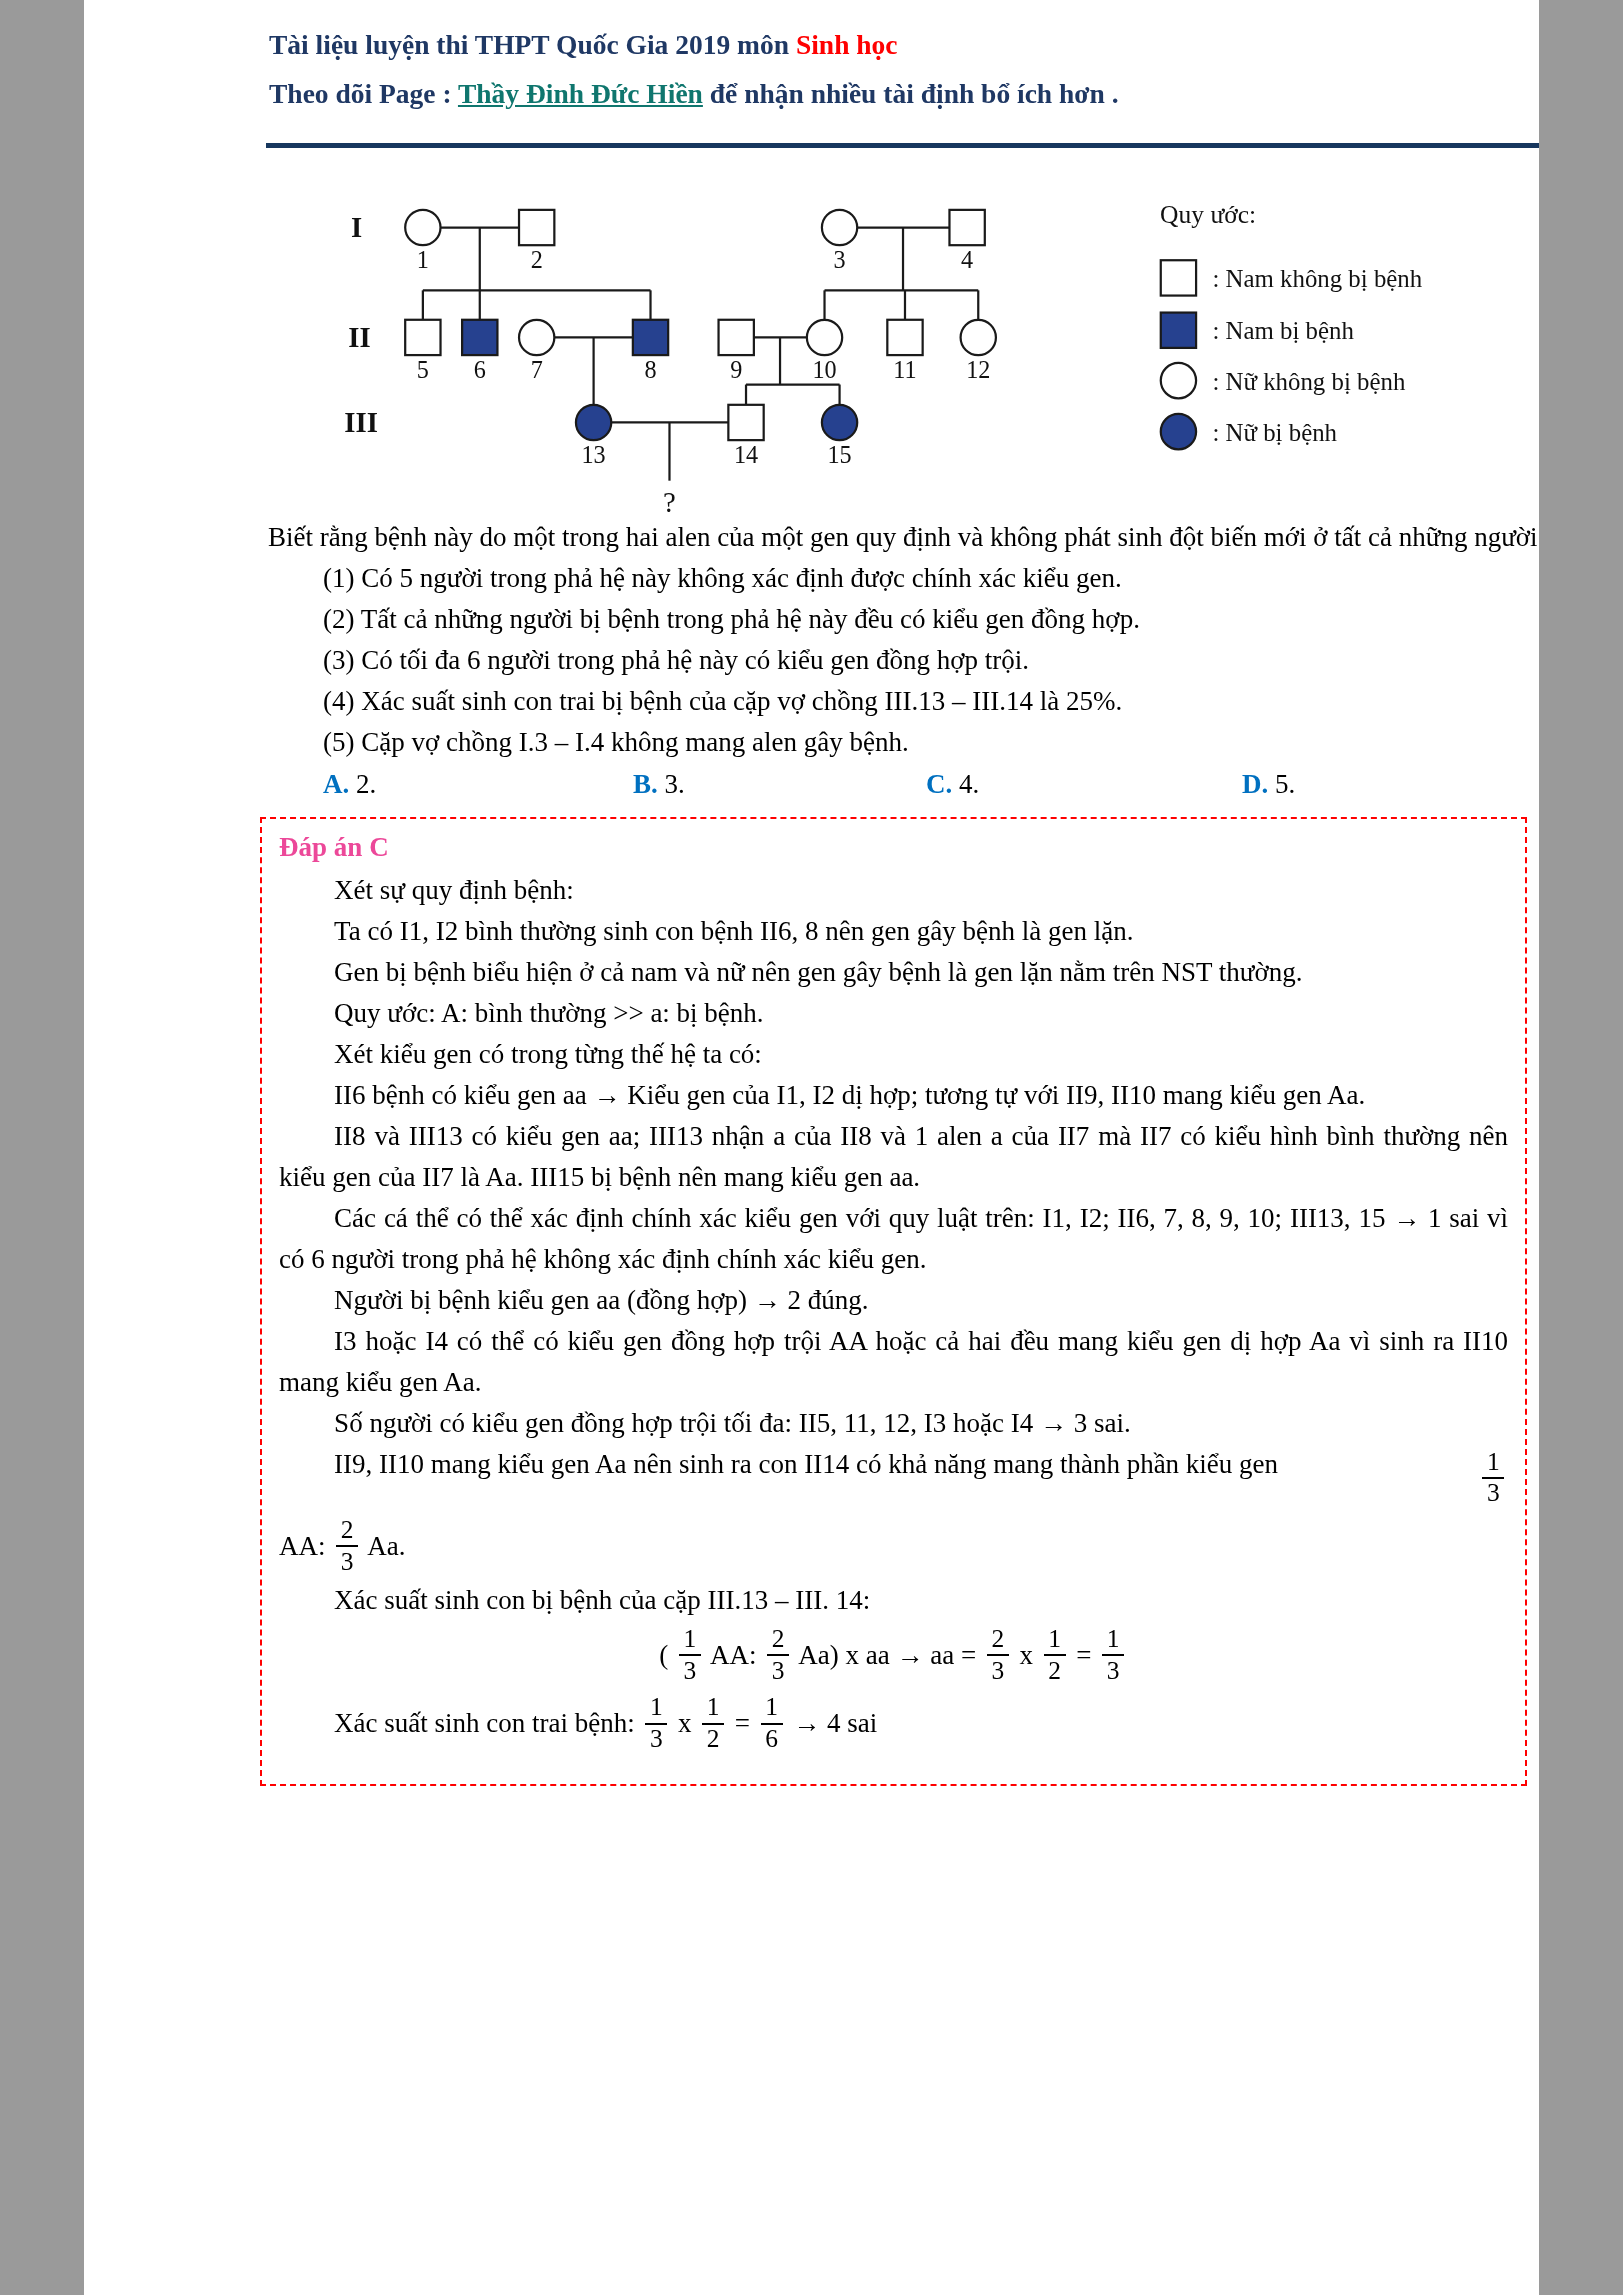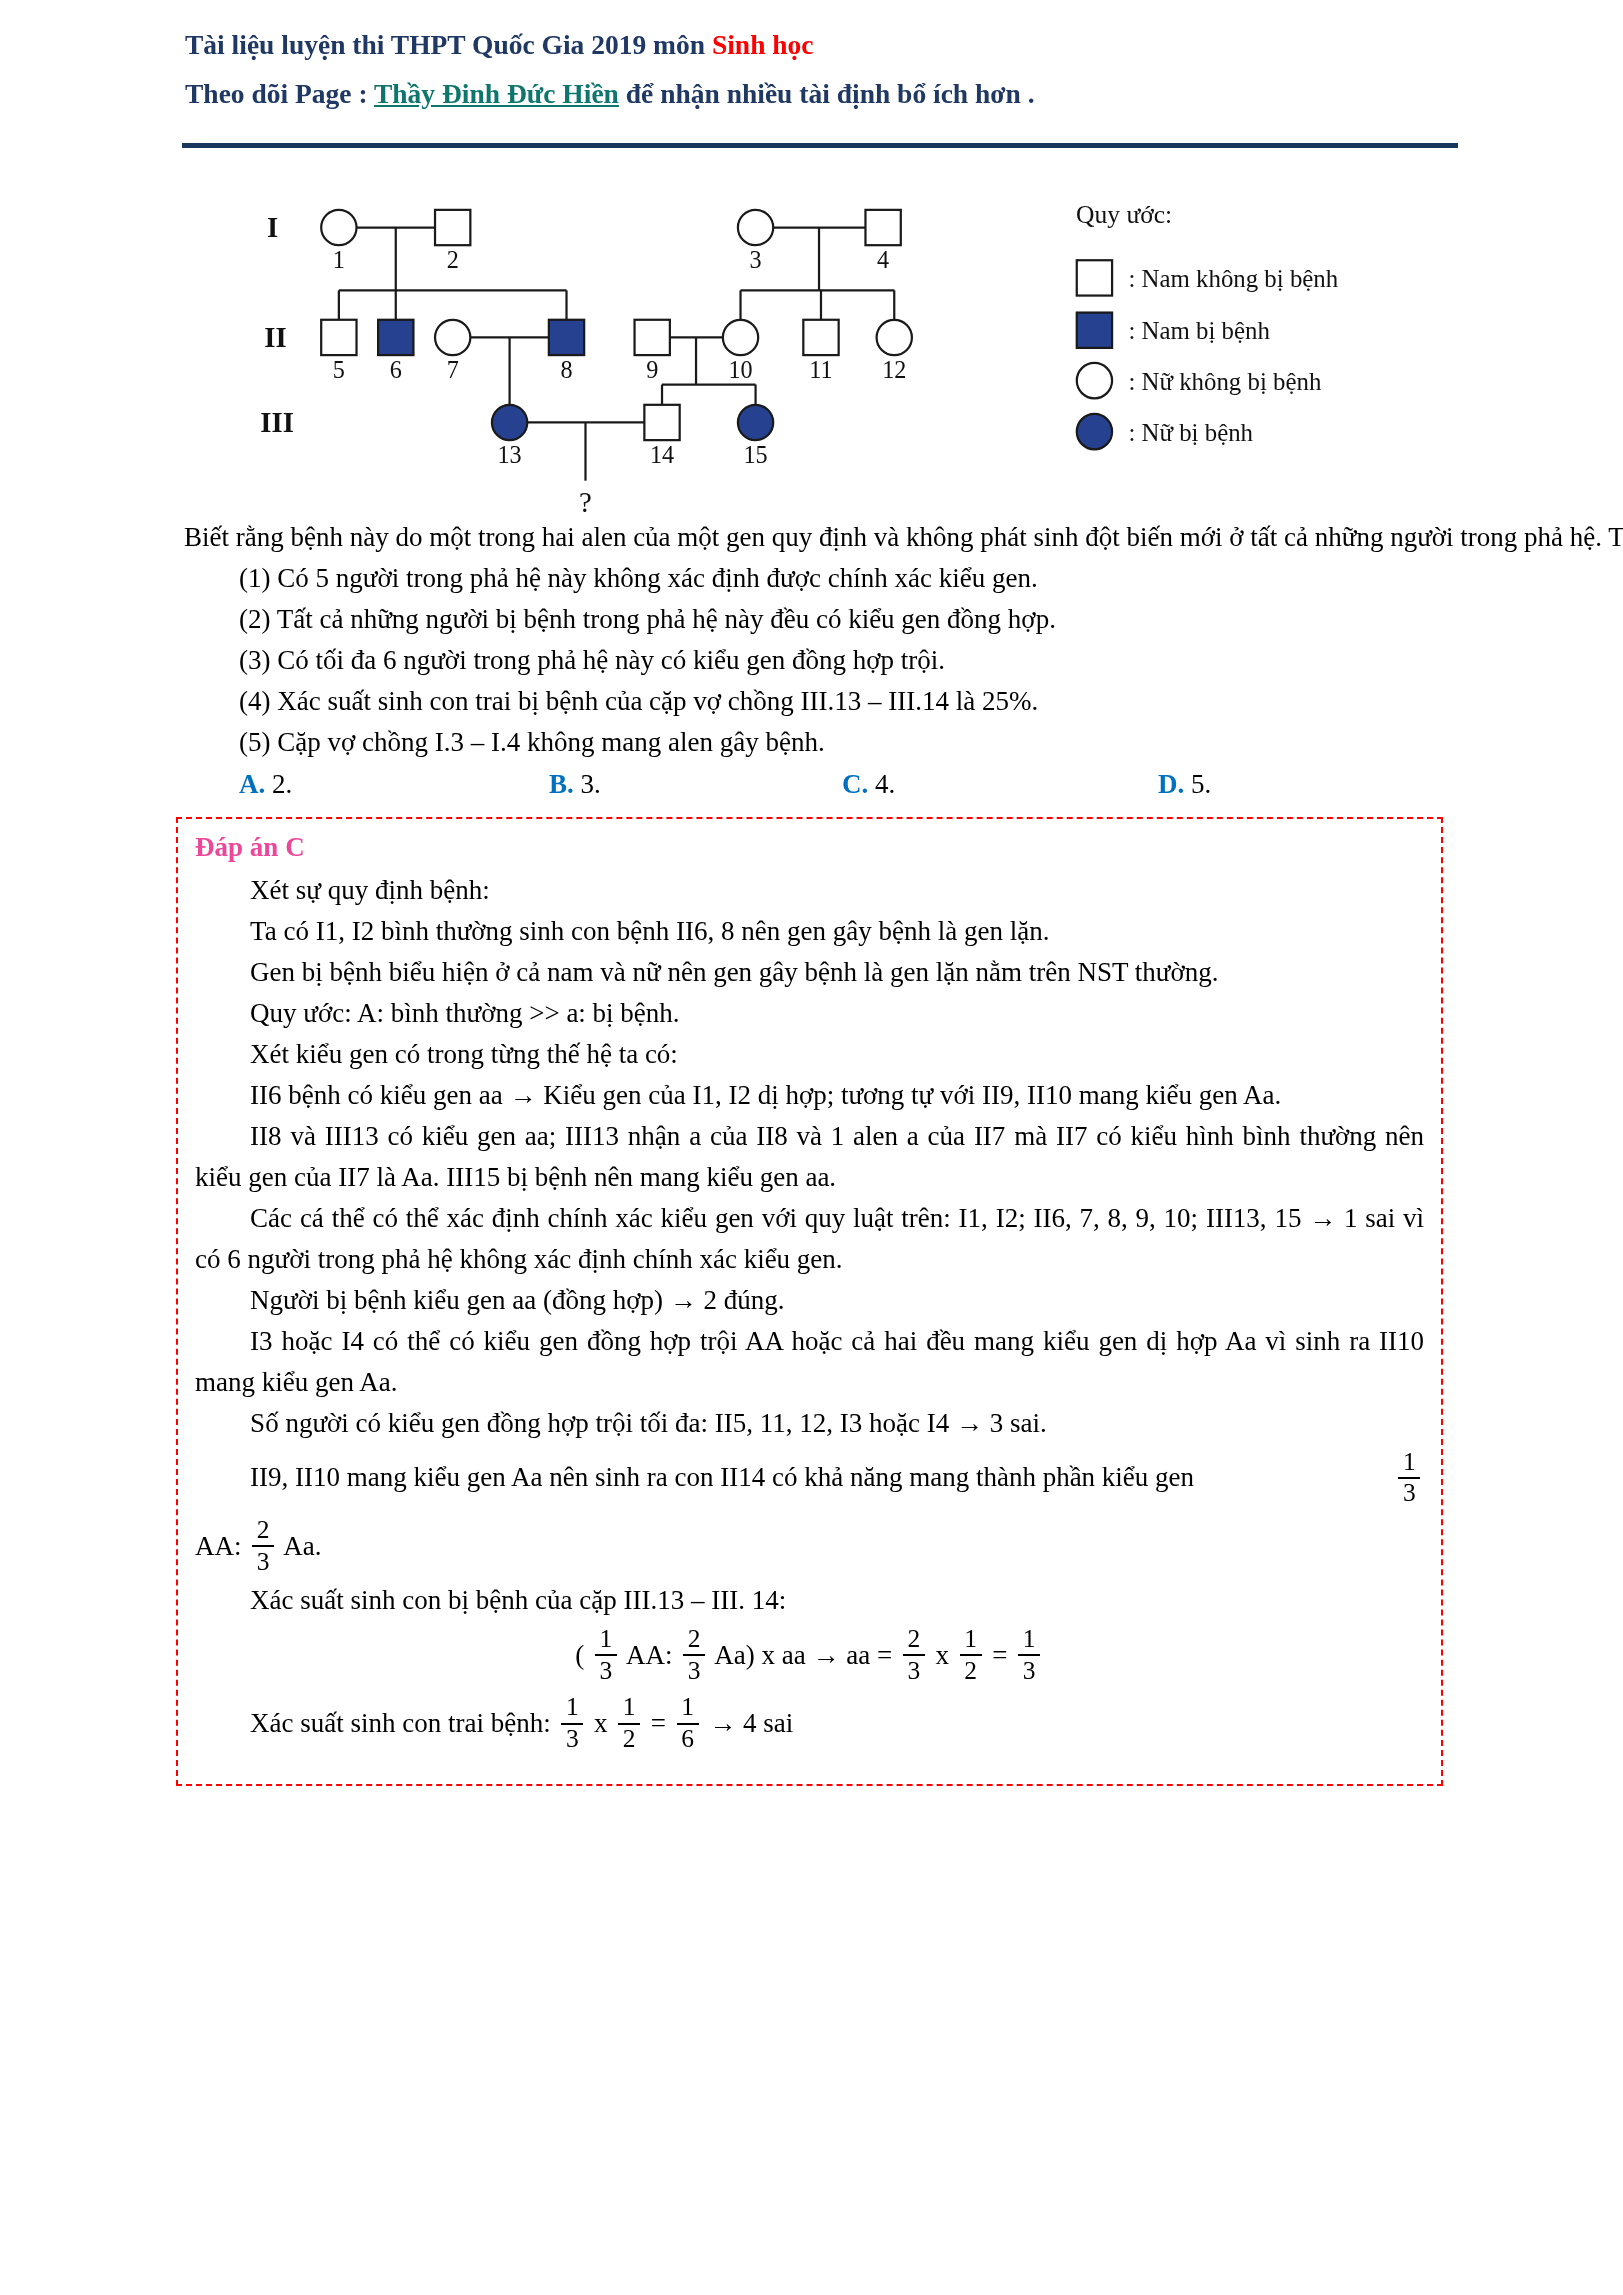--- a/index.html
+++ b/index.html
@@ -1,18 +1,18 @@
 <!DOCTYPE html>
 <html style="font-size:10.5px"><head>
 <meta charset="utf-8">
 <style>
   * { box-sizing: border-box; }
   html,body { margin:0; padding:0; background:#9a9a9a; }
   .page {
-    position:relative; width:1623px; height:2295px; margin:0 auto;
+    position:relative; width:1455px; height:2295px; margin:0 auto;
     background:#ffffff; font-family:"Liberation Serif", serif; color:#000;
     overflow:hidden;
   }
   
   .header { position:absolute; left:185px; top:29px; width:1276px; }
   .h1 { font-size:27.5px; font-weight:700; color:#1f3864; }
   .h1 .red { color:#ff0000; }
   .h2 { margin-top:17px; font-size:27.5px; font-weight:700; color:#1f3864; }
   .h2 .link { color:#0f766e; text-decoration:underline; cursor:pointer; }
   .rule { position:absolute; left:182px; top:143px; width:1276px; height:5.2px; background:#17375e; }
@@ -29,21 +29,21 @@
   .opt { position:absolute; top:0; white-space:pre; }
   .opt .letter { color:#0070c0; font-weight:700; }
 
   .solution-box {
     margin-top:9.2px; margin-left:-7.9px; width:1267px;
     border:2.6px dashed #ff0000; padding:7.9px 17px 26px 17px; line-height:41px;
   }
   .sol-title { color:#ec4899; font-weight:700; margin-bottom:1.3px; }
   .solution-box p { margin:0; text-indent:55px; text-align:justify; }
   .solution-box p.noindent { text-indent:0; }
-  .geno { display:flex; justify-content:space-between; align-items:center; padding-left:55px; }
+  .geno { display:flex; justify-content:space-between; padding-left:55px; }
   .geno2 { display:flex; align-items:center; }
   .formula { display:flex; align-items:center; justify-content:center; }
   .final-line { display:flex; align-items:center; padding-left:55px; }
   .frac { display:inline-block; vertical-align:middle; text-align:center; line-height:1.12; font-size:25.5px; margin:3.9px 3.9px; }
   .frac .fn { display:block; border-bottom:2px solid #000; padding:0 4.6px 0.7px; }
   .frac .fd { display:block; padding-top:0.7px; }
   .seg { white-space:pre; }
 </style>
 </head>
 <body>

